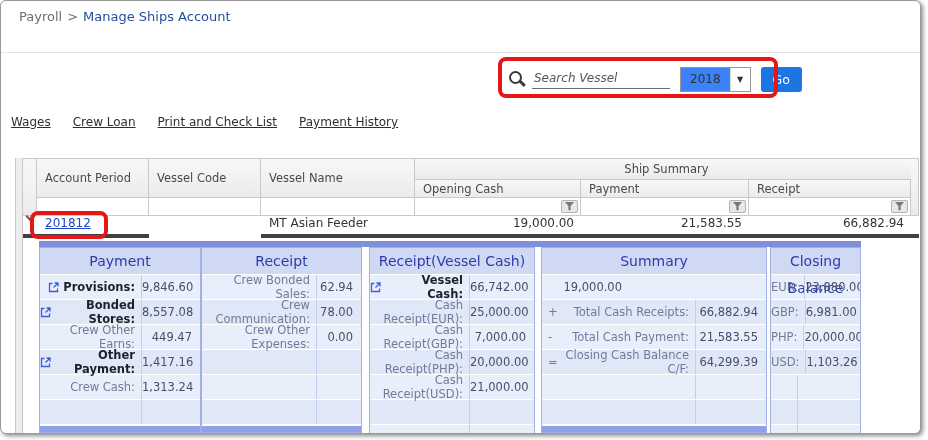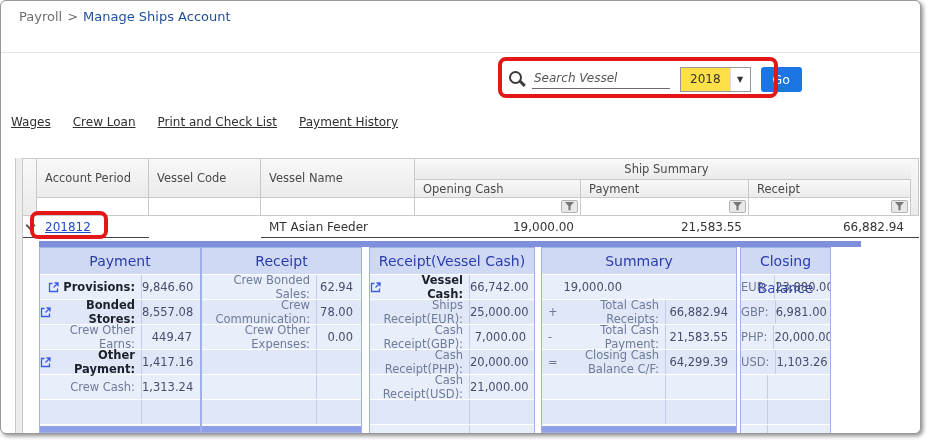--- a/index.html
+++ b/index.html
@@ -12,21 +12,21 @@
   .breadcrumb .sep { margin:0 5px; color:#6e6e6e; }
   .breadcrumb .cur { color:#1f4e9e; }
 
   
   .search-group { position:absolute; left:508px; top:64px; display:flex; align-items:center; gap:10px; height:28px; }
   .mag { position:relative; width:13px; height:13px; border:2px solid #3a3a3a; border-radius:50%; margin-top:-4px; }
   .mag::after { content:""; position:absolute; width:7px; height:2.5px; background:#3a3a3a; right:-6px; bottom:-3px; transform:rotate(45deg); }
   .search-input { width:138px; border:none; border-bottom:1px solid #6b6b6b; font-style:italic; font-size:12px; color:#555; font-family:"DejaVu Sans","Liberation Sans",sans-serif; outline:none; padding:2px 2px 3px 2px; background:transparent; }
   .search-input::placeholder { color:#555; font-style:italic; }
   .year-select { display:flex; align-items:stretch; border:1px solid #979797; height:25px; cursor:pointer; background:#fff; }
-  .year-val { background:#fde047; padding:0 9px; font-size:12px; color:#333; display:flex; align-items:center; min-width:36px; }
+  .year-val { background:#3b82f6; padding:0 9px; font-size:12px; color:#333; display:flex; align-items:center; min-width:36px; }
   .year-arrow { width:20px; display:flex; align-items:center; justify-content:center; font-size:8px; color:#333; background:#fff; border-left:1px solid #dcdcdc; }
   .go-btn { background:#1b76e3; color:#fff; border:none; border-radius:3px; font-size:12.5px; padding:5px 12px; cursor:pointer; font-family:"DejaVu Sans","Liberation Sans",sans-serif; }
 
   
   .nav-links { position:absolute; left:10px; top:114px; display:flex; gap:22px; }
   .nav-links a { font-size:12px; color:#2f2f2f; text-decoration:underline; cursor:pointer; }
 
   
   .annot { position:absolute; border:4px solid #e41717; border-radius:8px; pointer-events:none; z-index:60; background:transparent; }
   .annot-search { left:497px; top:56px; width:280px; height:41px; }
@@ -36,33 +36,33 @@
   .gutter { position:absolute; left:14px; top:157px; width:8px; height:279px; background:#ededed; border-left:1px solid #c9c9c9; border-right:1px solid #c9c9c9; }
 
   
   .grid { position:absolute; left:22px; top:157px; width:896px; display:grid; grid-template-columns:14px 112px 112px 154px 166px 168px 162px 8px; grid-template-rows:21px 18px 18px 22px; border-top:1px solid #c9c9c9; font-size:11.5px; color:#4a4a4a; }
   .hc { background:linear-gradient(#f8f8f8,#ebebeb); border-right:1px solid #c9c9c9; border-bottom:1px solid #c9c9c9; display:flex; align-items:center; padding-left:8px; }
   .hc.center { justify-content:center; padding-left:0; }
   .fc { background:#fff; border-right:1px solid #c9c9c9; border-bottom:1px solid #c9c9c9; position:relative; }
   .fc.gray { background:linear-gradient(#f8f8f8,#ebebeb); }
   .filter-btn { position:absolute; right:2px; top:2px; width:17px; height:13px; background:#e8e8e8; border:1px solid #b3b3b3; border-radius:2px; display:flex; align-items:center; justify-content:center; cursor:pointer; }
   .funnel { width:9px; height:9px; background:#777; clip-path:polygon(0 0,100% 0,62% 45%,62% 92%,38% 92%,38% 45%); }
-  .dc { background:#fff; border-bottom:1px solid #404040; display:flex; align-items:center; font-size:12px; color:#333; padding-left:8px; }
+  .dc { background:#fff; border-bottom:4px solid #404040; display:flex; font-size:12px; color:#333; padding-left:8px; }
   .dc.num { justify-content:flex-end; padding-right:7px; padding-left:0; }
   .dc.center-chev { justify-content:center; padding-left:0; }
   .chev { width:7px; height:7px; border-left:2px solid #5a5a5a; border-bottom:2px solid #5a5a5a; transform:rotate(-45deg); margin-top:-3px; cursor:pointer; }
   .period-link { color:#1f48cc; text-decoration:underline; cursor:pointer; }
   .vcode { padding-left:16px;margin-top:46px; }
 
   
   .detail { position:absolute; left:38px; top:240px; width:822px; }
   .d-topbar { width:100%; height:6px; background:#7e8fdc; }
   .panels { display:flex; align-items:flex-start; }
   .panel { background:#e9eefb; border:1px solid #9fb0e6; display:flex; flex-direction:column; }
-  .p-pay { width:162px; } .p-rec { width:161px; margin-right:7px; } .p-rvc { width:166px; margin-right:6px; } .p-sum { width:196px; margin-right:3px; } .p-cb { width:91px; }
+  .p-pay { width:162px; } .p-rec { width:161px; margin-right:7px; } .p-rvc { width:166px; margin-right:6px; } .p-sum { width:226px; margin-right:3px; } .p-cb { width:91px; }
   .d-head { height:27px; line-height:27px; text-align:center; background:#cfd9f3; color:#2b3cae; font-size:14px; border-bottom:1px solid #fff; flex:none; }
   .d-body { overflow:hidden; }
   .h-a .d-body { height:150px; } .h-b .d-body { height:158px; }
   .drow { height:25px; display:flex; align-items:center; border-bottom:1px solid #fff; }
   .d-body .drow:nth-child(even) { background:#e0e8f8; }
   .dlab { flex:1; display:flex; align-items:center; justify-content:flex-end; gap:4px; text-align:right; padding-right:6px; color:#6f7c99; font-size:11.5px; border-right:1px solid #c2cdee; height:100%; }
   .dlab.linked { color:#1c2129; font-weight:bold; cursor:pointer; }
   .dval { text-align:right; padding-right:8px; color:#454f6b; font-size:11.5px; }
   .p-pay .dval { width:58px; } .p-rec .dval { width:44px; } .p-rvc .dval { width:64px; } .p-sum .dval { width:70px; } .p-cb .dval { width:62px; }
   .dop { width:18px; padding-left:6px; color:#6f7c99; font-size:11.5px; }
@@ -246,21 +246,21 @@
               <svg class="lnk-icon" width="11" height="11" viewBox="0 0 11 11">
                   <path d="M4.5 1.5H1.5v8h8v-3" fill="none" stroke="#3c5ce0" stroke-width="1.3"></path>
                   <path d="M6.5 1h3.5v3.5M10 1L5.5 5.5" fill="none" stroke="#3c5ce0" stroke-width="1.3"></path>
                 </svg>
               <span>Vessel Cash:</span>
             </div>
             <div class="dval">66,742.00</div>
           </div>
           <div class="drow">
             <div class="dlab">
-                <span>Ships Receipt(EUR):</span>
+                <span>Cash Receipt(EUR):</span>
               </div>
             <div class="dval">25,000.00</div>
           </div>
           <div class="drow">
             <div class="dlab">
                 <span>Cash Receipt(GBP):</span>
               </div>
             <div class="dval">7,000.00</div>
           </div>
           <div class="drow">

